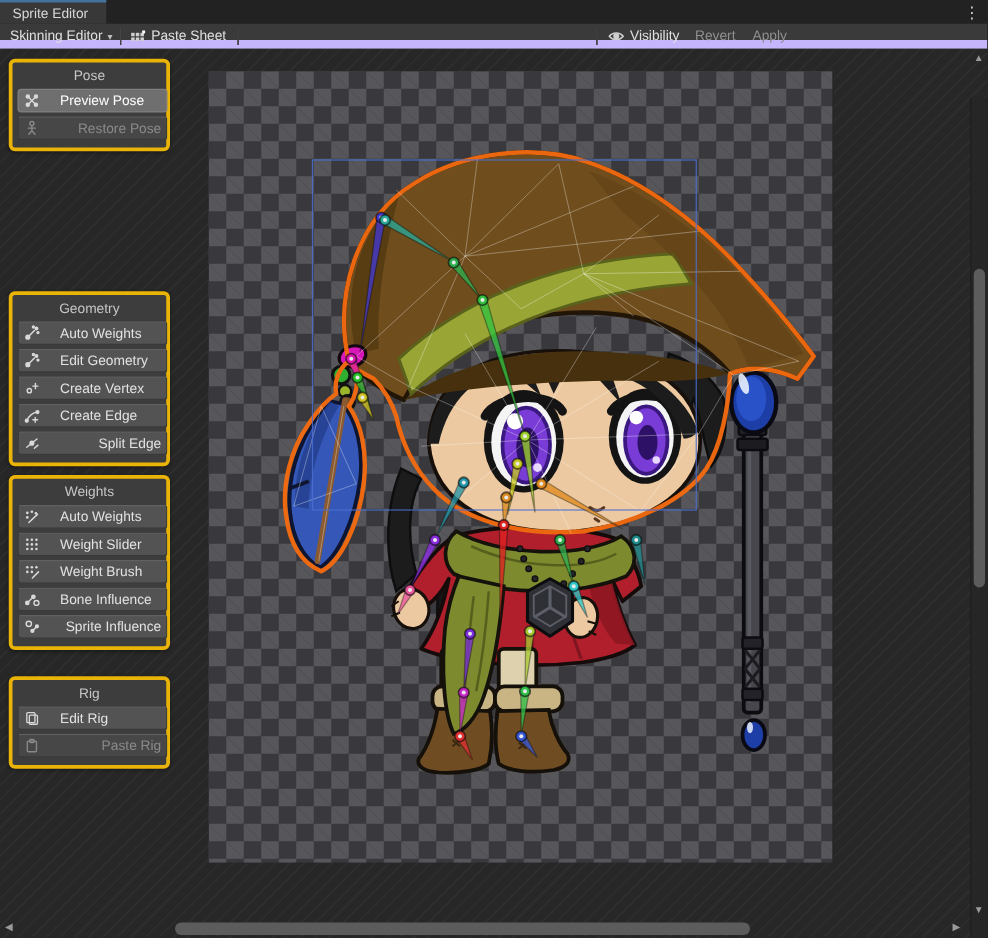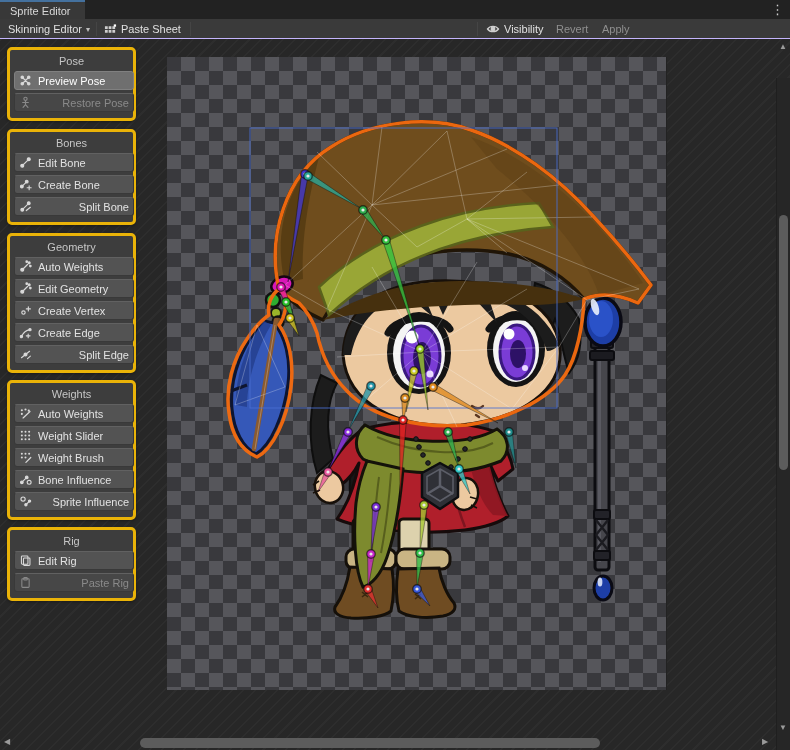--- a/index.html
+++ b/index.html
@@ -3,21 +3,21 @@
 <meta charset="utf-8">
 <style>
   html,body{margin:0;padding:0;background:#1e1e1e;}
   *{box-sizing:border-box;font-family:"Liberation Sans",sans-serif;}
   .window{position:relative;width:790px;height:750px;background:#282828;overflow:hidden;font-size:11px;color:#dcdcdc;}
   
   .tabstrip{position:absolute;left:0;top:0;width:790px;height:19px;background:#222222;}
   .tab{position:absolute;left:0;top:0;height:19px;padding:0 14px 0 10px;background:#383838;border-top:2px solid #44719e;display:flex;align-items:center;color:#d8d8d8;}
   .kebab{position:absolute;right:6px;top:0;height:19px;display:flex;align-items:center;color:#cfcfcf;font-size:13px;cursor:default;}
   
-  .toolbar{position:absolute;left:0;top:19px;width:790px;height:20px;background:#3a3a3a;border-bottom:1px solid #c4b5fd;}
+  .toolbar{position:absolute;left:0;top:19px;width:790px;height:20px;background:#3a3a3a;border-bottom:7px solid #c4b5fd;}
   .titem{position:absolute;top:0;height:20px;display:flex;align-items:center;gap:4px;color:#e0e0e0;}
   .tsep{position:absolute;top:3px;width:1px;height:14px;background:#2c2c2c;border-right:1px solid #454545;}
   .dim{color:#8f8f8f;}
   .arrow-glyph{font-size:8px;color:#bdbdbd;}
   .swatch{position:absolute;left:642px;top:23px;width:17px;height:12px;background:#191919;border:1px solid #555;border-radius:2px;display:flex;gap:1px;padding:2px;}
   .swatch i{flex:1;}
   .slider-knob{position:absolute;left:666px;top:23px;width:11px;height:11px;border-radius:50%;background:#9a9a9a;}
   .slider-track{position:absolute;left:680px;top:28px;width:88px;height:2px;background:#6f6f6f;border-radius:1px;}
   .slider-marker{position:absolute;left:716px;top:23px;width:10px;height:10px;border-radius:2px;
      background:repeating-linear-gradient(45deg,#b44a8a 0 2px,#4a5ab4 2px 4px);opacity:.9;}
@@ -29,21 +29,21 @@
   .canvas{position:absolute;left:167px;top:57px;width:500px;height:633px;
      background-color:#39393d;
      background-image:
        linear-gradient(45deg,#56565b 25%,transparent 25%,transparent 75%,#56565b 75%),
        linear-gradient(45deg,#56565b 25%,transparent 25%,transparent 75%,#56565b 75%);
      background-position:0 0,14px 14px;background-size:28px 28px;
      border-right:1px solid #222;}
   
   .panel{position:absolute;left:7px;width:129px;background:#3d3d3d;border:3px solid #eab308;border-radius:5px;box-shadow:0 1px 3px rgba(0,0,0,.35);padding:4px 4px 6px 4px;}
   .panel h3{margin:1px 0 4px 0;font-size:11px;font-weight:normal;color:#c6c6c6;text-align:center;}
-  .pbtn{display:flex;align-items:center;gap:6px;width:120px;height:19px;margin:0 auto 3px auto;padding:0 4px;
+  .pbtn{display:flex;align-items:center;gap:16px;width:120px;height:19px;margin:0 auto 3px auto;padding:0 4px;
      background:#535353;border:1px solid #393939;border-top-color:#616161;border-radius:3px;color:#e2e2e2;cursor:default;}
   .pbtn:last-child{margin-bottom:0;justify-content:space-between;}
   .pbtn.selected{background:#6f6f6f;border-color:#808080;color:#ffffff;}
   .pbtn.disabled{background:#474747;color:#8a8a8a;}
   .pbtn.disabled svg{opacity:.45;}
   .bi{width:13px;height:13px;flex:0 0 13px;}
   
   .vtrack{position:absolute;left:776px;top:39px;width:14px;height:696px;background:#262626;border-left:1px solid #1f1f1f;}
   .vthumb{position:absolute;left:779px;top:215px;width:9px;height:255px;background:#5c5c5c;border-radius:5px;}
   .sarrow{position:absolute;color:#9a9a9a;font-size:8px;line-height:8px;}
@@ -465,41 +465,20 @@
       <span>Preview Pose</span>
     </div>
     <div class="pbtn disabled">
       <svg class="bi" viewBox="0 0 16 16">
           <use href="#sym-person"></use>
         </svg>
       <span>Restore Pose</span>
     </div>
   </div>
 
-  <div class="panel" style="top:129px">
-    <h3>Bones</h3>
-    <div class="pbtn">
-      <svg class="bi" viewBox="0 0 16 16">
-          <use href="#sym-bone"></use>
-        </svg>
-      <span>Edit Bone</span>
-    </div>
-    <div class="pbtn">
-      <svg class="bi" viewBox="0 0 16 16">
-          <use href="#sym-bone-plus"></use>
-        </svg>
-      <span>Create Bone</span>
-    </div>
-    <div class="pbtn">
-      <svg class="bi" viewBox="0 0 16 16">
-          <use href="#sym-bone-split"></use>
-        </svg>
-      <span>Split Bone</span>
-    </div>
-  </div>
 
   <div class="panel" style="top:233px">
     <h3>Geometry</h3>
     <div class="pbtn">
       <svg class="bi" viewBox="0 0 16 16">
           <use href="#sym-wand"></use>
         </svg>
       <span>Auto Weights</span>
     </div>
     <div class="pbtn">
@@ -555,21 +534,21 @@
       <span>Bone Influence</span>
     </div>
     <div class="pbtn">
       <svg class="bi" viewBox="0 0 16 16">
           <use href="#sym-circle-bone"></use>
         </svg>
       <span>Sprite Influence</span>
     </div>
   </div>
 
-  <div class="panel" style="top:527px">
+  <div class="panel" style="top:541px">
     <h3>Rig</h3>
     <div class="pbtn">
       <svg class="bi" viewBox="0 0 16 16">
           <use href="#sym-copy"></use>
         </svg>
       <span>Edit Rig</span>
     </div>
     <div class="pbtn disabled">
       <svg class="bi" viewBox="0 0 16 16">
           <use href="#sym-paste"></use>

